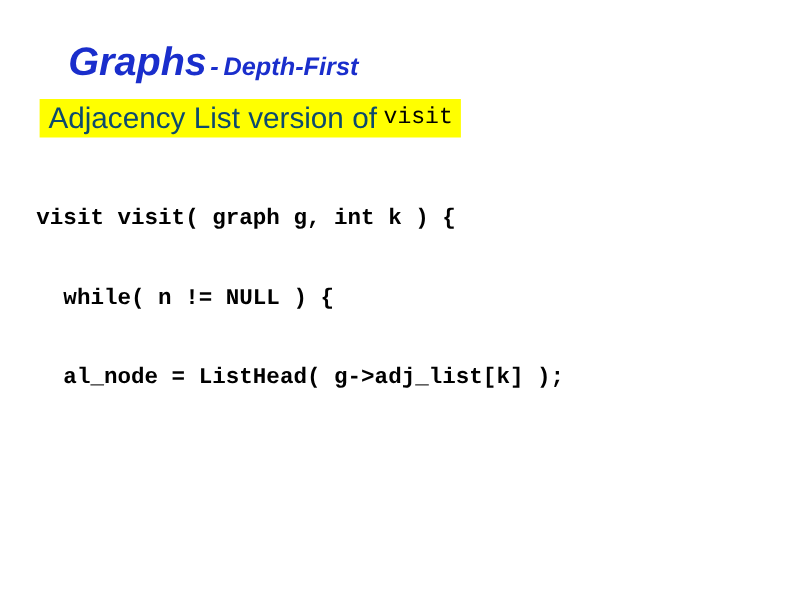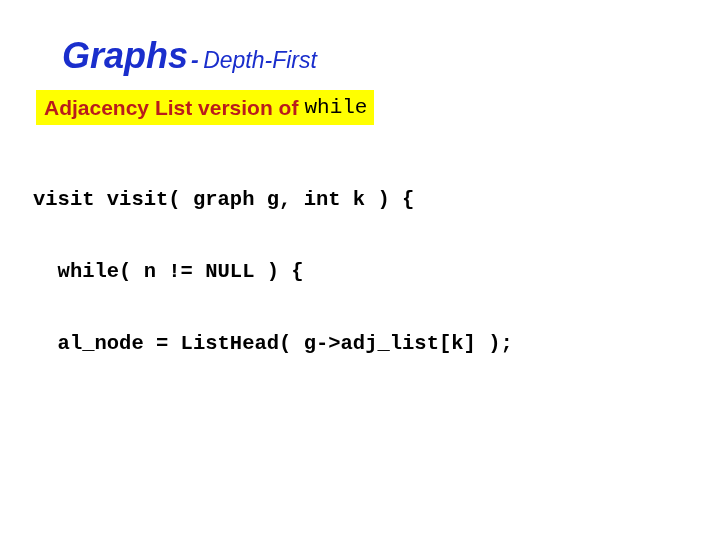--- a/index.html
+++ b/index.html
@@ -40,44 +40,44 @@
   .title-sep {
     font-family: "Liberation Sans", sans-serif;
     font-weight: bold;
     font-style: italic;
     font-size: 23px;
     color: #1a2ecc;
     padding-left: 3px;
   }
   .title-sub {
     font-family: "Liberation Sans", sans-serif;
-    font-weight: normal;
+    font-weight: bold;
     font-style: italic;
     font-size: 23px;
     color: #1a2ecc;
   }
 
   
   .highlight-bar {
     position: absolute;
     left: 36px;
     top: 90px;
     height: 35px;
     background: #ffff00;
     display: flex;
     align-items: center;
     padding: 0 7px 0 8px;
     box-sizing: border-box;
     white-space: nowrap;
   }
   .highlight-text {
     font-family: "Liberation Sans", sans-serif;
-    font-weight: bold;
-    font-size: 21px;
-    color: #b91c1c;
+    font-weight: normal;
+    font-size: 27px;
+    color: #0c4a6e;
   }
   .highlight-mono {
     font-family: "Liberation Mono", "DejaVu Sans Mono", monospace;
     font-weight: normal;
     font-size: 21px;
     color: #000000;
     padding-left: 6px;
   }
 
   
@@ -102,21 +102,21 @@
 <body>
 
 <div class="slide">
 
   <div class="title-block">
     <span class="title-main">Graphs</span><span class="title-sep">-</span> <span class="title-sub">Depth-First</span>
   </div>
 
   <div class="highlight-bar">
     <span class="highlight-text">Adjacency List version of</span>
-      <span class="highlight-mono">while</span>
+      <span class="highlight-mono">visit</span>
   </div>
 
   <div class="code-block">
     <div class="code-line">visit visit( graph g, int k ) {</div>
     <div class="code-line">  while( n != NULL ) {</div>
     <div class="code-line">  al_node = ListHead( g-&gt;adj_list[k] );</div>
     
     
     
     

